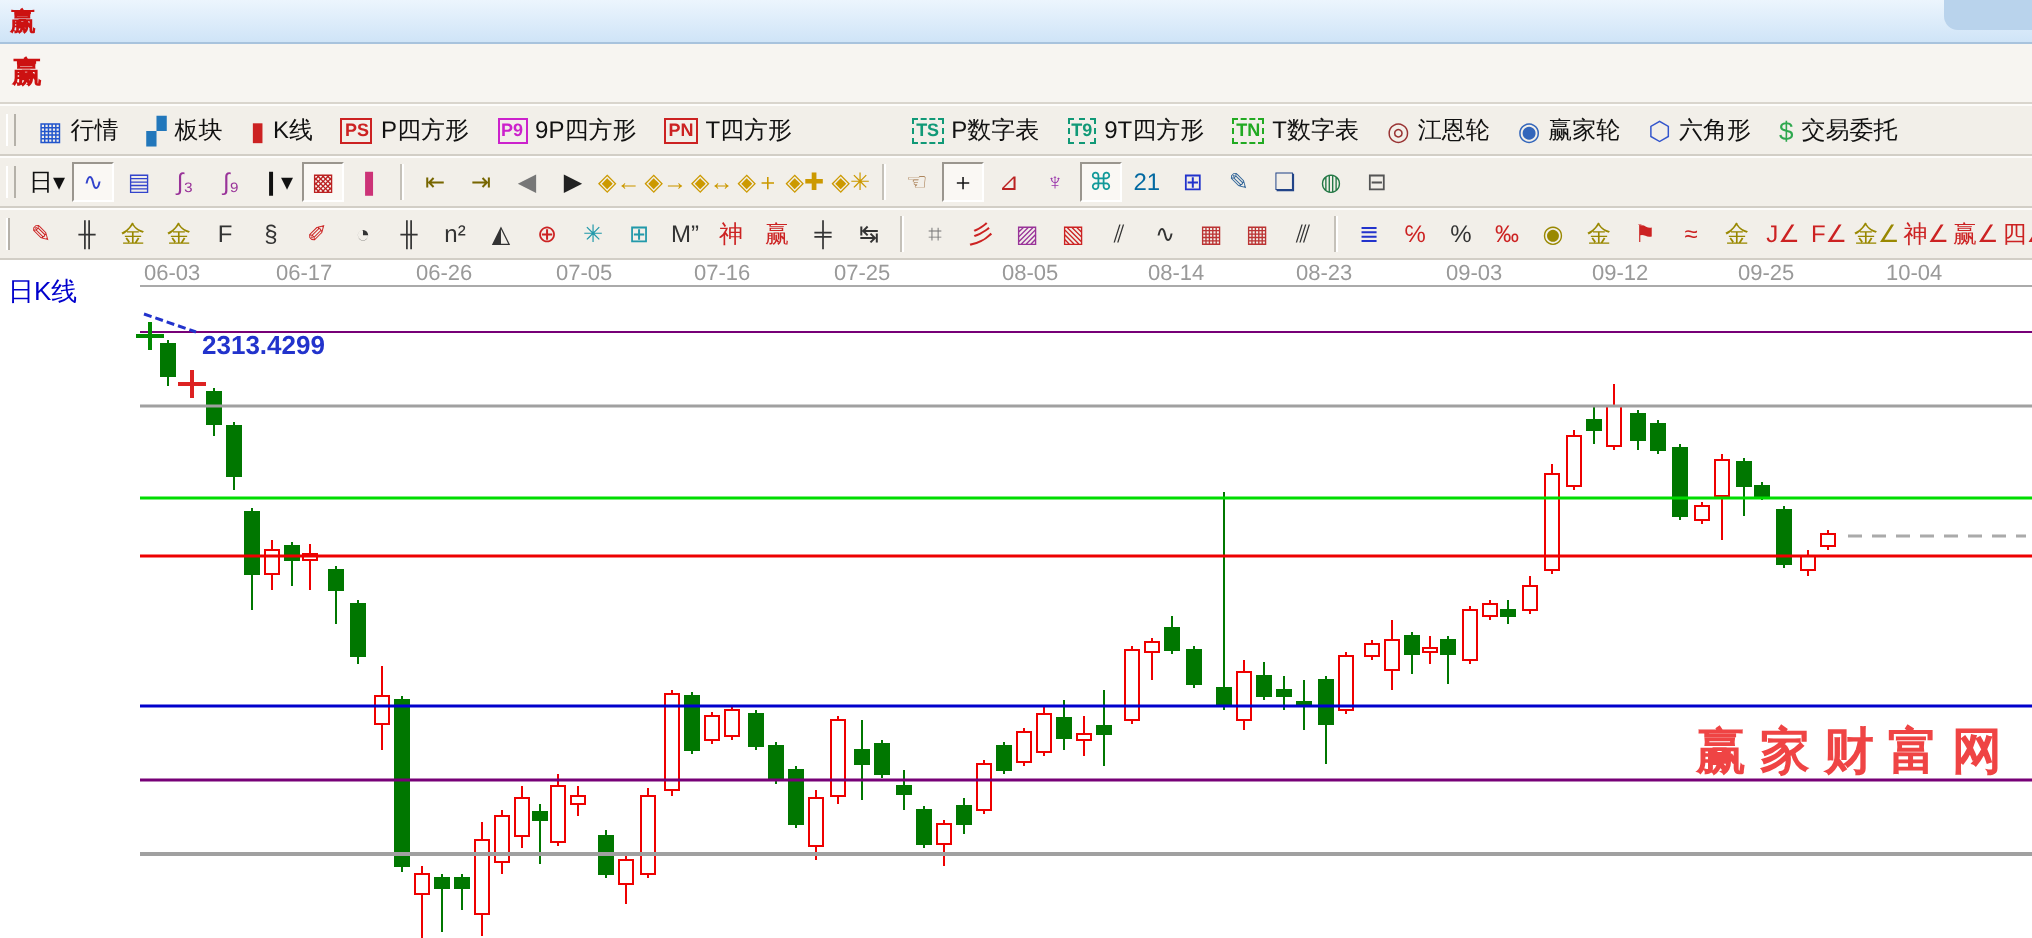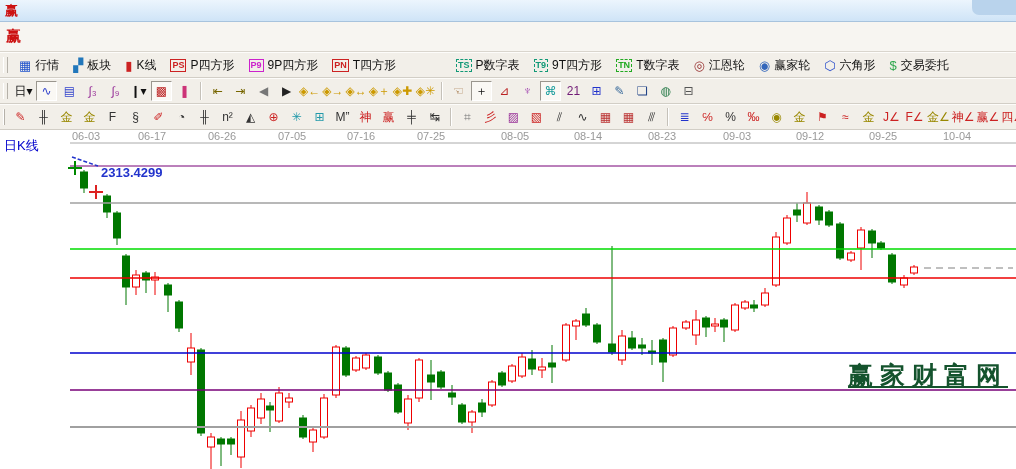--- a/index.html
+++ b/index.html
@@ -126,21 +126,21 @@
       <div class="icon20" style="color: rgb(204, 153, 0);">◈↔</div>
       <div class="icon20" style="color: rgb(204, 153, 0);">◈＋</div>
       <div class="icon20" style="color: rgb(204, 153, 0);">◈✚</div>
       <div class="icon20" style="color: rgb(204, 153, 0);">◈✳</div>
       <div class="sep"></div>
       <div class="icon20" style="color: rgb(153, 102, 51);">☜</div>
       <div class="icon20 pressed" style="color: rgb(17, 17, 17);">＋</div>
       <div class="icon20" style="color: rgb(187, 34, 34);">⊿</div>
       <div class="icon20" style="color: rgb(153, 51, 170);">♆</div>
       <div class="icon20 pressed" style="color: rgb(17, 153, 153);">⌘</div>
-      <div class="icon20" style="color: #701a75;">21</div>
+      <div class="icon20" style="color: #0369a1;">21</div>
       <div class="icon20" style="color: rgb(34, 51, 204);">⊞</div>
       <div class="icon20" style="color: rgb(51, 102, 153);">✎</div>
       <div class="icon20" style="color: rgb(34, 68, 136);">❏</div>
       <div class="icon20" style="color: rgb(34, 119, 68);">◍</div>
       <div class="icon20" style="color: rgb(85, 85, 85);">⊟</div>
     </div>
 </div>
 
 <div class="toolbar tb3">
   <div class="grip"></div>
@@ -376,14 +376,14 @@
       <line x1="70" y1="390" x2="1016" y2="390" stroke="#770077" stroke-width="1.5"></line>
       <line x1="70" y1="427" x2="1016" y2="427" stroke="#a0a0a0" stroke-width="2"></line>
       <line x1="924" y1="268" x2="1013" y2="268" stroke="#aaaaaa" stroke-width="1.5" stroke-dasharray="7,5"></line>
       <line x1="68" y1="168" x2="82" y2="168" stroke="#008800" stroke-width="2"></line>
       <line x1="75" y1="161" x2="75" y2="175" stroke="#008800" stroke-width="2"></line>
       <line x1="89" y1="192" x2="103" y2="192" stroke="#dd2222" stroke-width="2"></line>
       <line x1="96" y1="185" x2="96" y2="199" stroke="#dd2222" stroke-width="2"></line>
       <line x1="72" y1="157" x2="98" y2="166" stroke="#2233cc" stroke-width="1.5" stroke-dasharray="4,2"></line>
       <text x="101" y="177" font-size="13" font-weight="bold" fill="#2233cc" font-family="Liberation Sans, DejaVu Sans, sans-serif">2313.4299</text>
     </svg>
-  <div class="watermark" style="color: #14532d; text-decoration: underline;">赢家财富网</div>
+  <div class="watermark" style="color: #ef4444;">赢家财富网</div>
 </div>
 
 </body></html>

